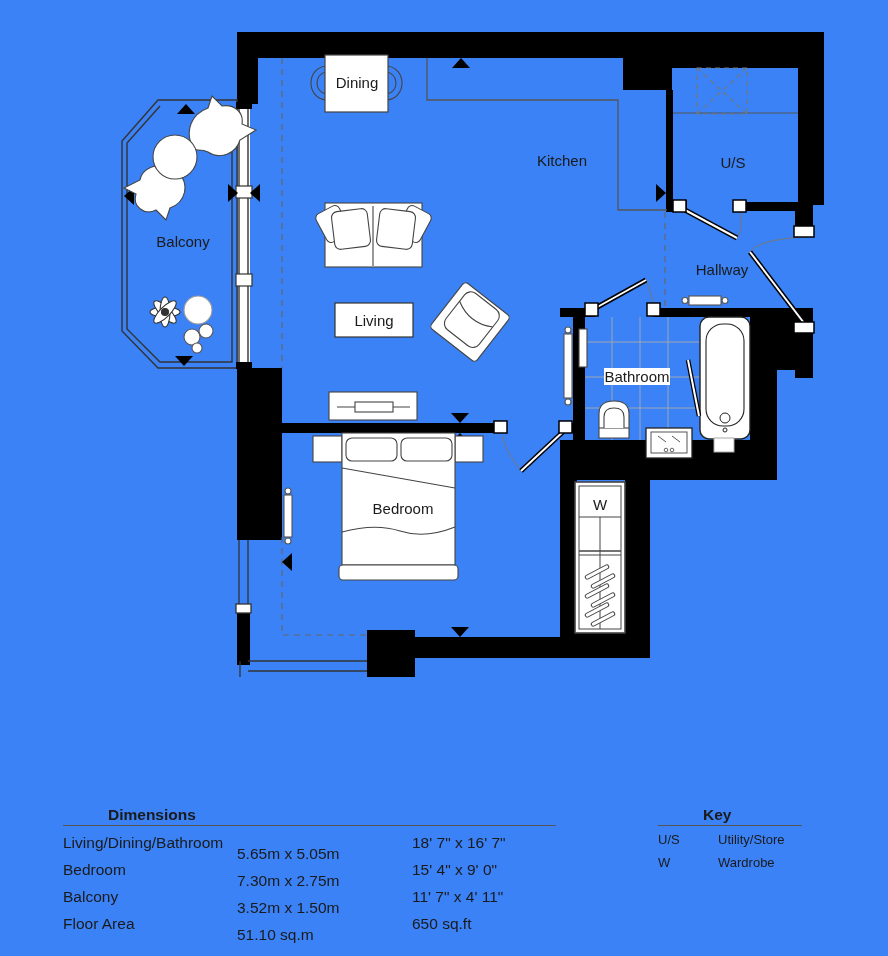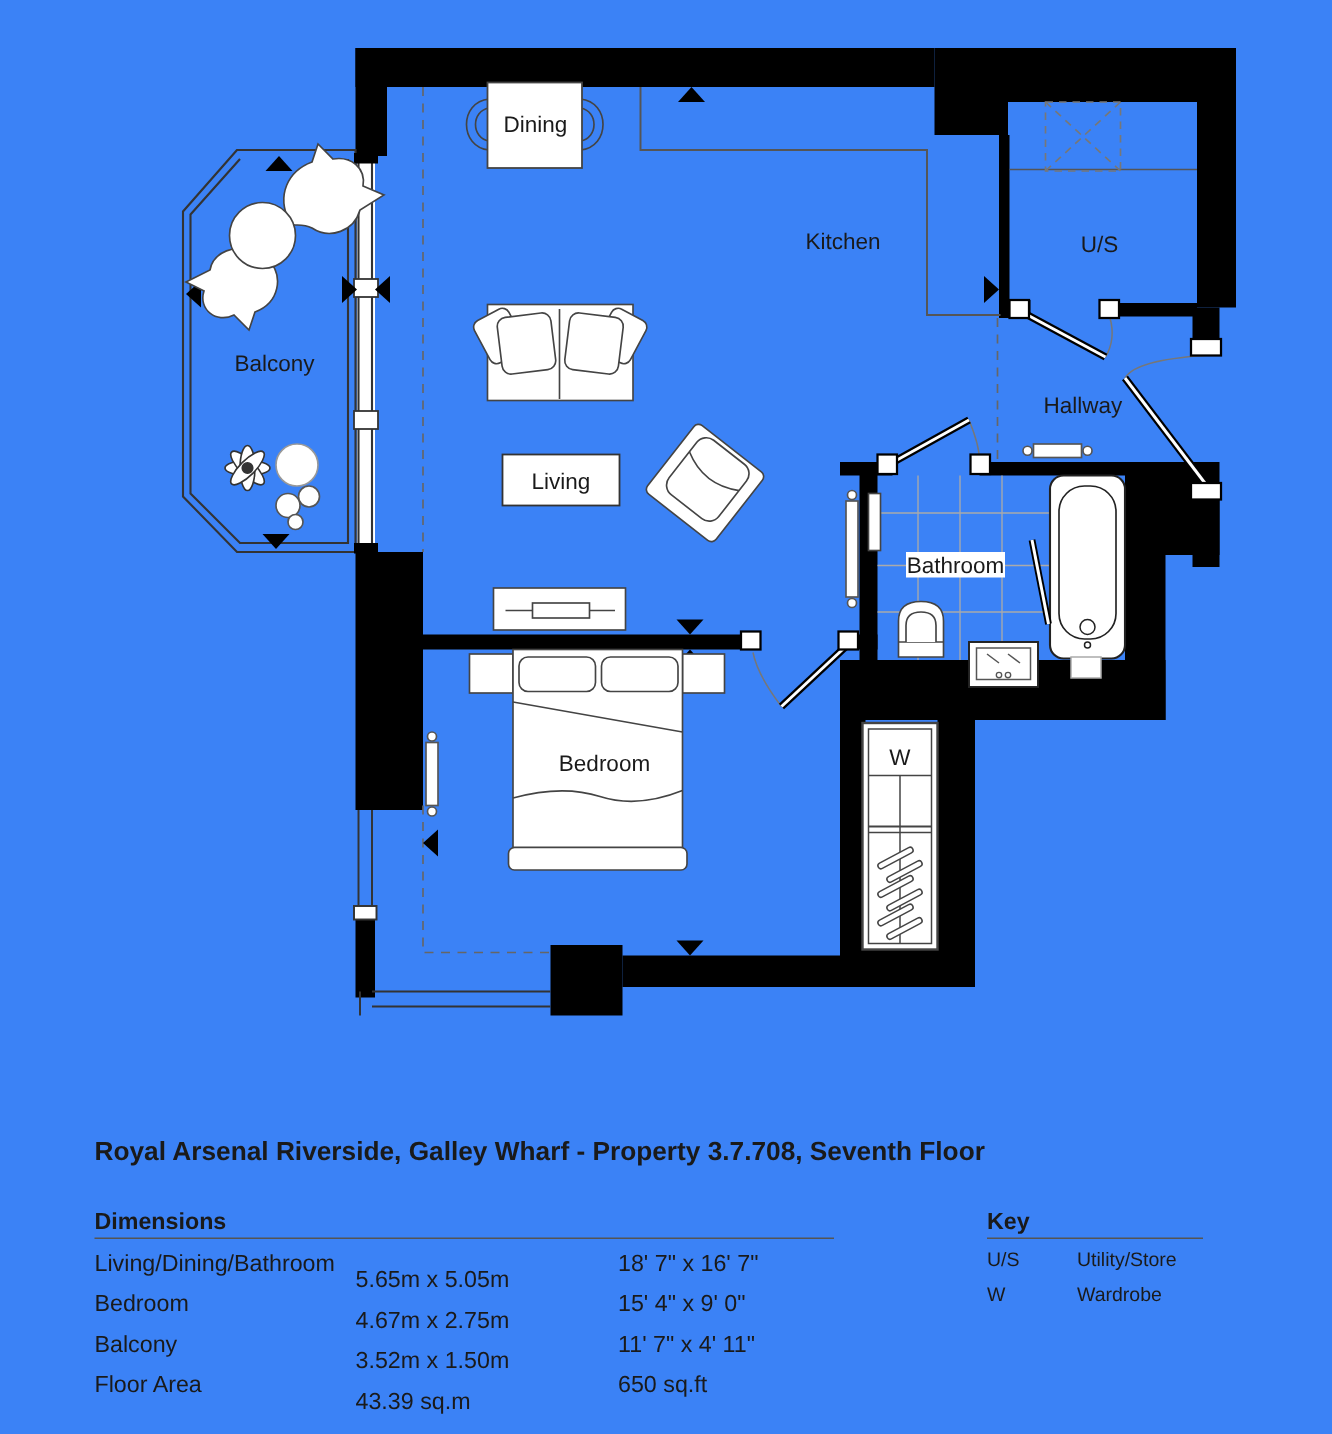--- a/index.html
+++ b/index.html
@@ -1,21 +1,21 @@
 <!DOCTYPE html>
 <html><head>
 <meta charset="utf-8">
 <style>
   html,body{margin:0;padding:0;background:#ffffff;}
   #stage{position:relative;width:888px;height:956px;background:#3b82f6;overflow:hidden;
          font-family:"Liberation Sans", sans-serif;color:#1a1a1a;}
   #plan-svg{position:absolute;left:0;top:0;}
   .room-label{font-family:"Liberation Sans",sans-serif;font-size:15px;fill:#1a1a1a;}
   #title{position:absolute;left:63px;top:757px;font-size:17.5px;font-weight:bold;white-space:nowrap;}
-  .heading{position:absolute;font-size:15.5px;font-weight:bold;}
+  .heading{position:absolute;font-size:15.5px;font-weight:bold;margin-left:45px;}
   .rule{position:absolute;height:1px;background:#555;}
   .dim-table{position:absolute;left:63px;top:834px;width:520px;}
   .dim-row{position:absolute;height:20px;font-size:15.5px;white-space:nowrap;}
   .dim-row .c1{position:absolute;left:0;}
   .dim-row .c2{position:absolute;left:174px;margin-top:11px;}
   .dim-row .c3{position:absolute;left:349px;}
   .key-table{position:absolute;left:658px;top:832px;width:170px;}
   .key-row{position:absolute;height:16px;font-size:13px;white-space:nowrap;}
   .key-row .k1{position:absolute;left:0;}
   .key-row .k2{position:absolute;left:60px;}
@@ -288,44 +288,43 @@
       <text class="room-label" x="733" y="168">U/S</text>
       <text class="room-label" x="722" y="275">Hallway</text>
       <text class="room-label" x="183" y="247">Balcony</text>
       <text class="room-label" x="374" y="326">Living</text>
       <text class="room-label" x="637" y="382">Bathroom</text>
       <text class="room-label" x="403" y="514">Bedroom</text>
       <text class="room-label" x="600" y="510">W</text>
     </g>
   </svg>
 
-  <div id="title">Royal Arsenal Riverside, Galley Wharf - Property 3.7.708, Seventh Floor</div>
 
   <div class="heading" style="left:63px;top:806px;">Dimensions</div>
   <div class="rule" style="left:63px;top:825px;width:493px;"></div>
 
   <div class="dim-table">
     <div class="dim-row" style="top:0px;">
       <span class="c1">Living/Dining/Bathroom</span>
       <span class="c2">5.65m x 5.05m</span>
       <span class="c3">18' 7" x 16' 7"</span>
     </div>
     <div class="dim-row" style="top:27px;">
       <span class="c1">Bedroom</span>
-      <span class="c2">4.67m x 2.75m</span>
+      <span class="c2">7.30m x 2.75m</span>
       <span class="c3">15' 4" x 9' 0"</span>
     </div>
     <div class="dim-row" style="top:54px;">
       <span class="c1">Balcony</span>
       <span class="c2">3.52m x 1.50m</span>
       <span class="c3">11' 7" x 4' 11"</span>
     </div>
     <div class="dim-row" style="top:81px;">
       <span class="c1">Floor Area</span>
-      <span class="c2">43.39 sq.m</span>
+      <span class="c2">51.10 sq.m</span>
       <span class="c3">650 sq.ft</span>
     </div>
   </div>
 
   <div class="heading" style="left:658px;top:806px;">Key</div>
   <div class="rule" style="left:658px;top:825px;width:144px;"></div>
 
   <div class="key-table">
     <div class="key-row" style="top:0px;">
       <span class="k1">U/S</span>

